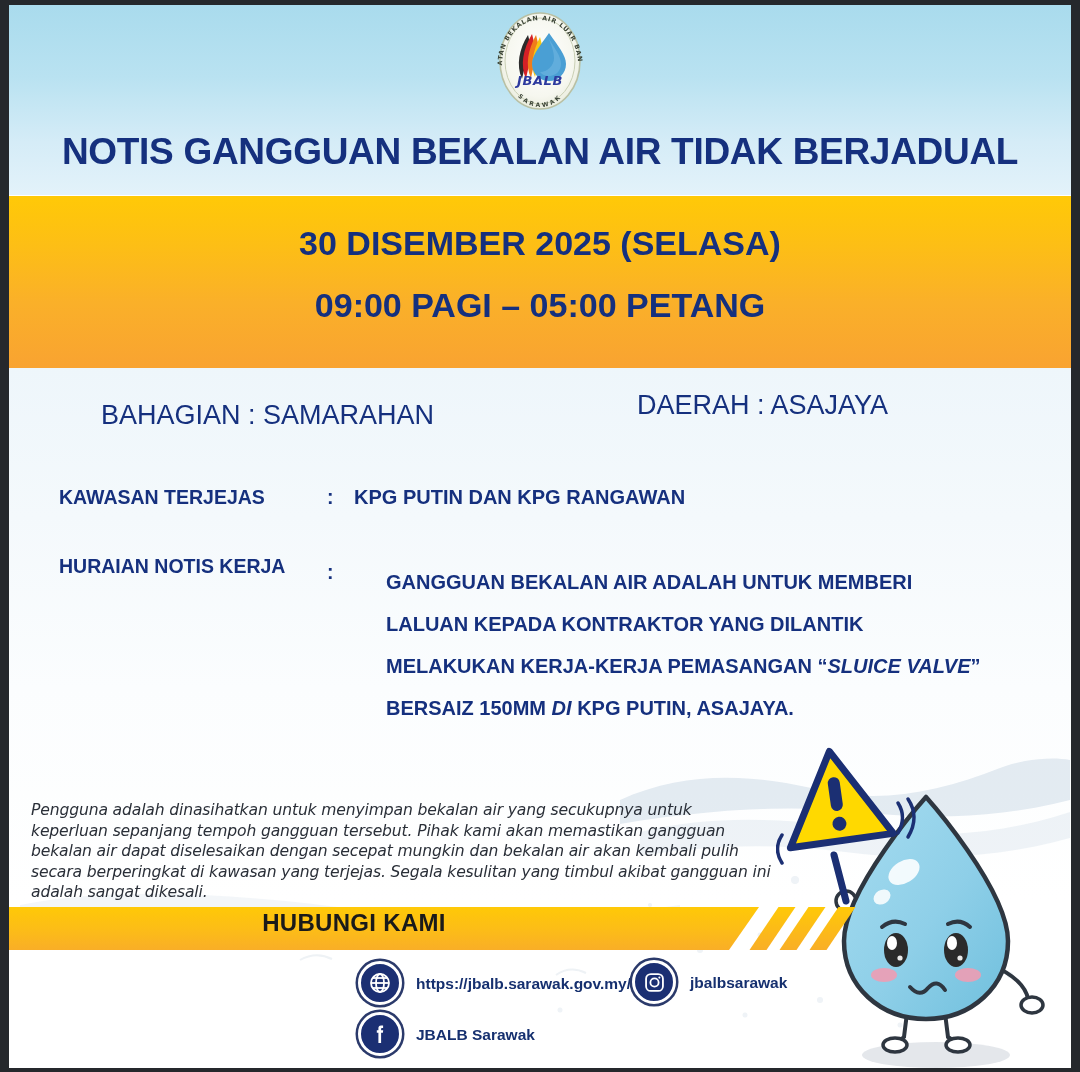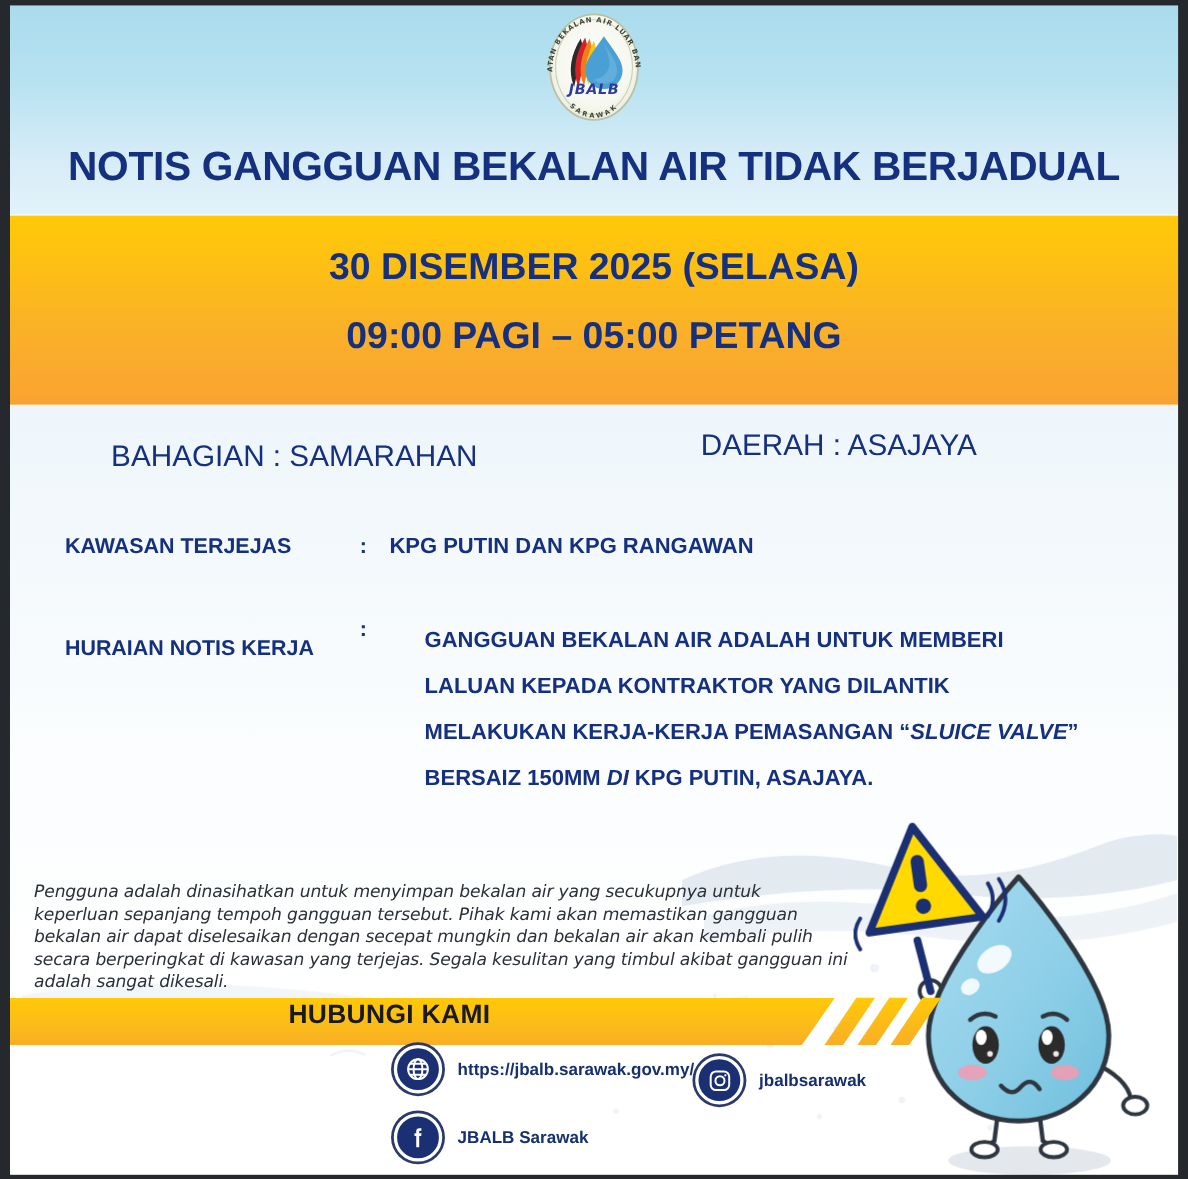--- a/index.html
+++ b/index.html
@@ -84,21 +84,21 @@
     white-space:nowrap;
   }
   .f-label  { left:50px;  }
   .f-colon  { left:318px; }
   .f-value  { left:345px; }
 
   .kaw-label { top:118px; }
   .kaw-colon { top:118px; }
   .kaw-value { top:118px; font-size:20px; }
 
-  .hur-label { top:210px; }
+  .hur-label { top:187px; }
   .hur-colon { top:193px; }
   .hur-lines {
     position:absolute; left:345px; top:193px;
     color:#15307e; font-weight:bold; font-size:20px;
     line-height:42px;
     margin-left:32px;
   }
   .hur-lines .ln { white-space:nowrap; }
   .hur-lines i { font-style:italic; }
 
@@ -158,21 +158,21 @@
   .c-text {
     margin-left:14px;
     color:#16306f; font-weight:bold;
     font-size:15.5px; line-height:21px;
     white-space:nowrap;
     padding-top:2px;
   }
   .c-text .ln { display:block; }
 
   .c-callcentre { left:26px; top:10px; }
-  .c-web        { left:358px; top:0;justify-content:flex-end; }
+  .c-web        { left:358px; top:11px;justify-content:flex-end; }
   .c-fb         { left:358px; top:62px; }
   .c-ig         { left:632px; top:10px; }
   .c-web .c-text, .c-fb .c-text, .c-ig .c-text { padding-top:12px; }
 
   
   .mascot { position:absolute; right:4px; bottom:0px; width:300px; height:335px; z-index:18; }
   .mascot svg { display:block; }
 </style>
 </head>
 <body>

